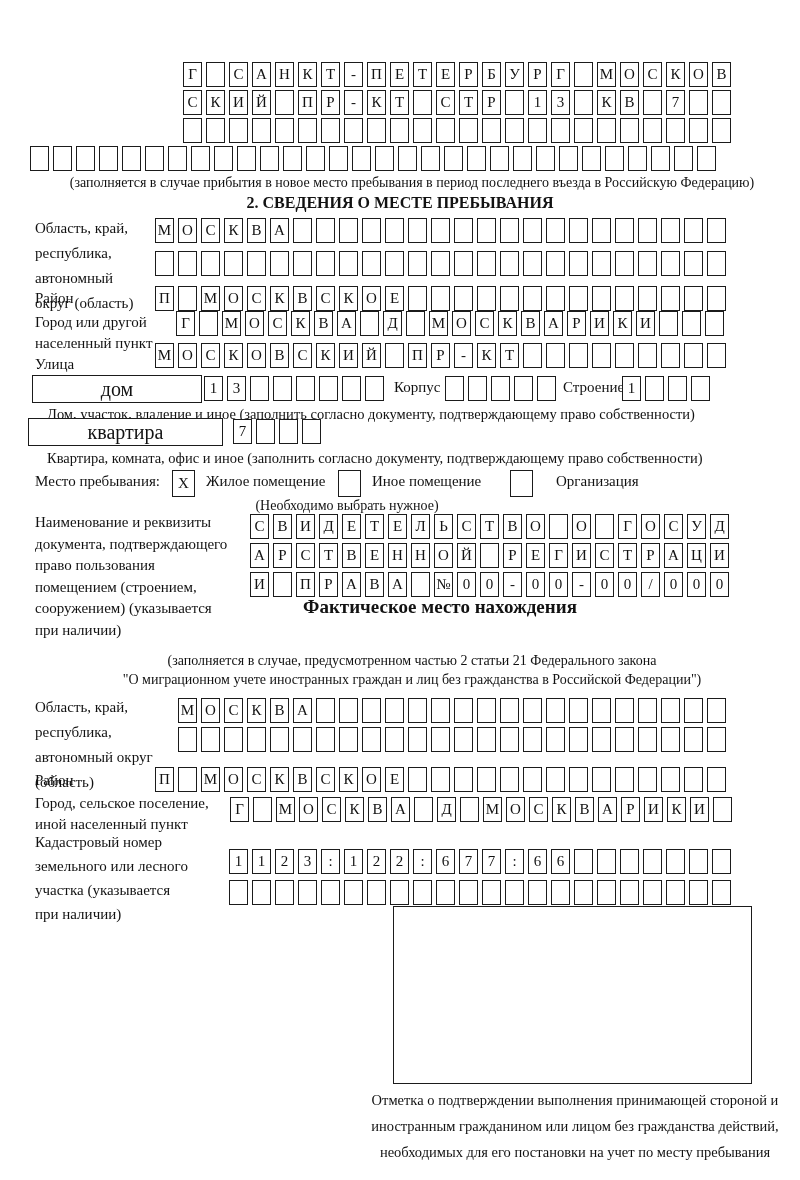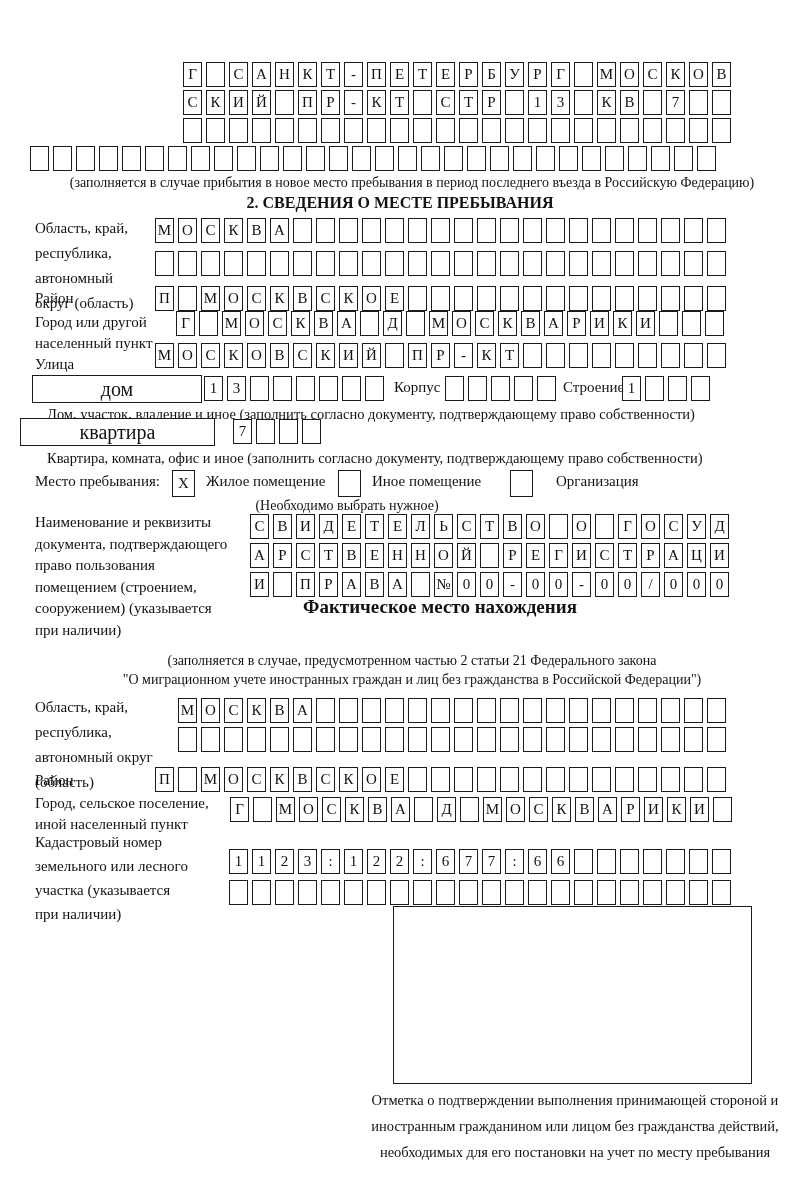--- a/index.html
+++ b/index.html
@@ -309,21 +309,21 @@
     </div>
   <div class="abs" style="left:563px;top:379px;font-size:15px;">Строение</div>
   <div class="abs cells" style="left:622px;top:376px;">
       <span class="cell">1</span>
       <span class="cell"></span>
       <span class="cell"></span>
       <span class="cell"></span>
     </div>
   <div class="abs note" style="left:35px;top:405px;font-size:14.5px;">Дом, участок, владение и иное (заполнить согласно документу, подтверждающему право собственности)</div>
 
-  <div class="abs rectlbl" style="left:20px;top:418px;width:193px;height:26px;text-align:center;">квартира</div>
+  <div class="abs rectlbl" style="left:28px;top:418px;width:193px;height:26px;text-align:center;">квартира</div>
   <div class="abs cells" style="left:233px;top:419px;">
       <span class="cell">7</span>
       <span class="cell"></span>
       <span class="cell"></span>
       <span class="cell"></span>
     </div>
   <div class="abs note" style="left:35px;top:449px;font-size:14.5px;">Квартира, комната, офис и иное (заполнить согласно документу, подтверждающему право собственности)</div>
 
   <div class="abs" style="left:35px;top:473px;font-size:15px;">Место пребывания:</div>
   <div class="abs chk" style="left:172px;top:470px;">X</div>

